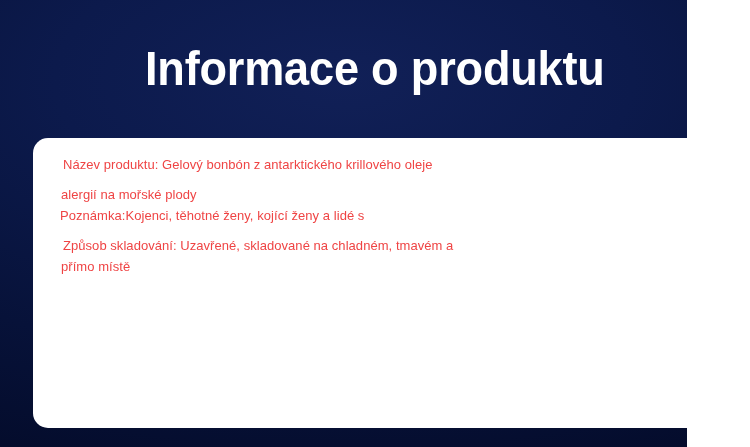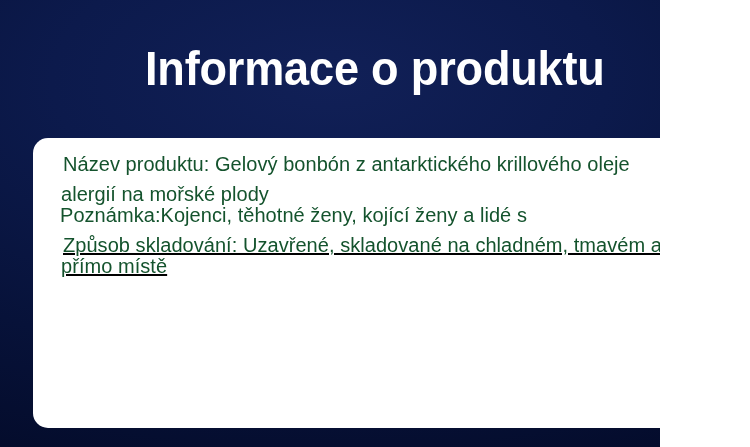--- a/index.html
+++ b/index.html
@@ -18,20 +18,21 @@
     width: 660px;
     height: 447px;
     background:
       radial-gradient(ellipse 120% 90% at 50% 18%,
         #112057 0%,
         #0c1a4c 35%,
         #071239 72%,
         #040c2c 100%),
       linear-gradient(180deg, #0d1a4a 0%, #08144a 45%, #040c2c 100%);
     overflow: hidden;
+    padding-left: 27px;
   }
 
   
   .title-band {
     position: absolute;
     left: 0;
     top: 0;
     width: 750px;
     height: 132px;
     display: flex;
@@ -66,37 +67,36 @@
     overflow: hidden;
   }
 
   .info-list {
     margin: 0;
     padding: 0;
     list-style: none;
   }
 
   .info-line {
-    color: #14532d;
+    color: #ef4444;
     font-family: "Liberation Sans", sans-serif;
-    font-size: 20px;
+    font-size: 13px;
     font-weight: 400;
     line-height: 21px;
     letter-spacing: 0.05px;
     white-space: pre-wrap;
     margin: 0;
   }
 
   
   .blk {
     margin-bottom: 9px;
   }
   .blk:last-child {
     margin-bottom: 1px;
-    text-decoration: underline;
   }
 
   
   .ind-a { padding-left: 4px; }
   .ind-b { padding-left: 1px; }
   .ind-c { padding-left: 2px; }
 </style>
 </head>
 <body>
 

